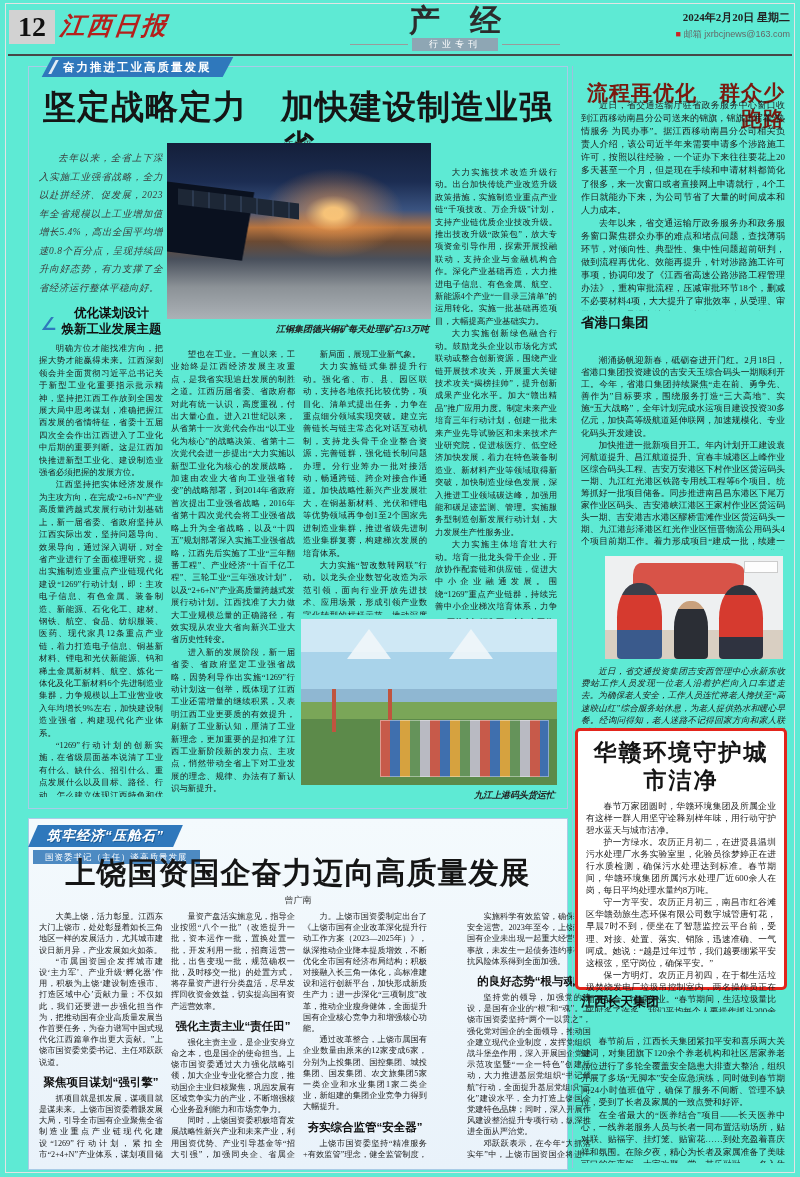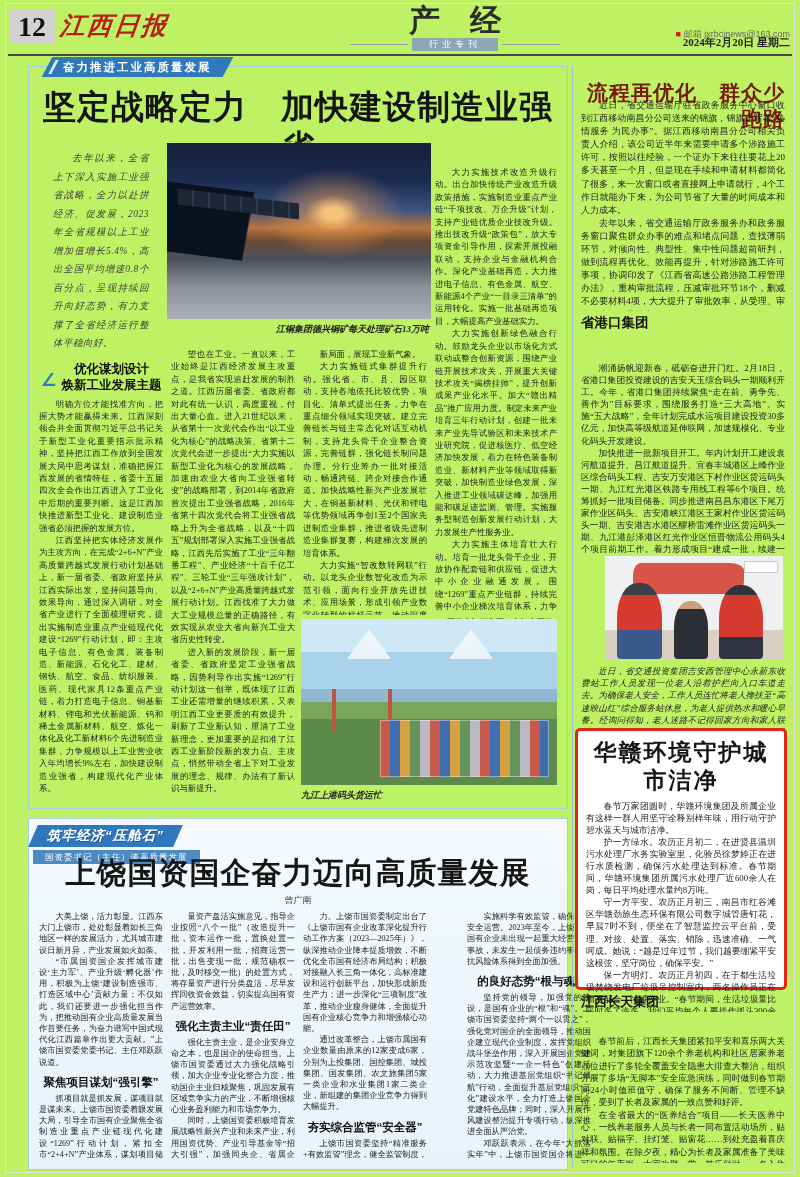--- a/index.html
+++ b/index.html
@@ -4,57 +4,57 @@
 <style>
   :root{
     --song:"Liberation Serif","DejaVu Serif",serif;
     --hei:"Liberation Sans","DejaVu Sans",sans-serif;
     --blue:#2f78bc;
     --boxborder:#a9cbe6;
     --hlred:#e2251b;
     --headred:#7a1b10;
   }
   html,body{margin:0;padding:0;background:#f2f2f2;}
-  .page{position:relative;width:800px;height:1177px;background:#bef264;margin:0 auto;
+  .page{position:relative;width:800px;height:1177px;background:#5eead4;margin:0 auto;
         font-family:var(--song);color:#1c1c1c;overflow:hidden;}
   .page-edge{position:absolute;left:5px;top:3px;right:5px;bottom:4px;border:1px solid #e3e3e3;pointer-events:none;}
 
   
   .pn{position:absolute;left:9px;top:10px;width:46px;height:34px;background:#d2d2d2;
       font:700 28px/34px var(--song);text-align:center;color:#111;}
   .paper{position:absolute;left:60px;top:12px;font:700 25px/28px var(--song);
          font-style:italic;color:#b5201c;letter-spacing:2px;transform:skewX(-6deg);}
   .sect{position:absolute;left:355px;top:4px;width:200px;text-align:center;
         font:600 31px/34px var(--song);color:#2c2c2c;letter-spacing:30px;text-indent:30px;}
   .stag{position:absolute;left:412px;top:38px;width:86px;text-align:center;background:#8ea6b4;
         color:#fff;font:400 9px/13px var(--hei);letter-spacing:4px;}
   .sline{position:absolute;top:44px;height:1px;background:#9a9a9a;}
   .sline.l{left:350px;width:58px;} .sline.r{left:502px;width:58px;}
-  .date{position:absolute;right:10px;top:10px;font:700 11px/14px var(--song);color:#222;margin-top:25px;}
+  .date{position:absolute;right:10px;top:10px;font:700 11px/14px var(--song);color:#222;}
   .mail{position:absolute;right:10px;top:28px;font:400 9px/12px var(--hei);color:#666;}
   .mail .sq{color:#cc2222;font-size:9px;margin-right:3px;}
   .hrule{position:absolute;left:8px;top:54px;width:784px;height:2px;background:#474747;}
 
   
   .mainbox{position:absolute;left:28px;top:66px;width:538px;height:741px;border:1px solid var(--boxborder);}
   .tag1{position:absolute;left:18px;top:-10px;height:20px;padding:0 16px;background:var(--blue);
         transform:skewX(-28deg);display:flex;align-items:center;}
   .tag1 .txt{transform:skewX(28deg);color:#fff;font:700 11.5px/12px var(--hei);letter-spacing:2px;white-space:nowrap;}
   .tag1::before{content:"";position:absolute;left:5px;top:3px;bottom:3px;width:3px;background:#fff;opacity:.85;}
   .mhead{position:absolute;left:0;right:0;top:20px;text-align:center;
          font:900 33px/40px var(--hei);color:#151515;letter-spacing:1px;}
   .mbyline{position:absolute;left:0;right:0;top:72px;text-align:center;font:400 9.5px/12px var(--song);color:#333;}
 
   .ncol{position:absolute;font:400 8.4px/12.4px var(--song);color:#1c1c1c;overflow:hidden;}
   .c1{left:10px;top:80px;width:124px;height:650px;}
   .c2{left:142px;top:282px;width:124px;height:448px;}
   .c3{left:274px;top:282px;width:124px;height:266px;}
   .c4{left:406px;top:100px;width:122px;height:446px;}
   .bp{margin:0;text-indent:2em;text-align:justify;}
-  .intro{margin:2px 14px 8px;text-indent:2em;text-align:justify;font-style:italic;
+  .intro{margin:2px 0 8px;text-indent:2em;text-align:justify;font-style:italic;
          font:italic 9.5px/18.5px var(--song);color:#3b3b3b;letter-spacing:.5px;}
   .subhead{display:flex;align-items:center;justify-content:center;gap:5px;margin:8px 0 6px;
            font:700 12.5px/16px var(--hei);color:#111;}
   .subhead .ang{color:var(--blue);font:700 18px/14px var(--hei);transform:translateY(3px);}
   .subhead .shl{display:flex;flex-direction:column;align-items:center;}
   .subhead1{text-align:center;font:700 11.5px/14px var(--hei);color:#111;margin:7px 0 4px;text-indent:0;}
 
   
   .ph{position:absolute;overflow:hidden;}
   .photo1{left:138px;top:76px;width:264px;height:176px;
@@ -71,21 +71,21 @@
     background:
       linear-gradient(180deg,#cfe8f5 0 20%,#a9d3ea 20% 42%,#8fb7d2 42% 50%,#7aa658 50% 60%,#5c8a4a 60% 100%);}
   .photo2 .cont{position:absolute;right:3%;bottom:5%;width:66%;height:34%;
       background:repeating-linear-gradient(90deg,#c75a4a 0 10px,#3f6fae 10px 20px,#d6a23f 20px 30px,#65935a 30px 40px,#b9bac2 40px 50px);
       box-shadow:0 0 0 1px rgba(255,255,255,.4) inset;}
   .photo2 .crane{position:absolute;bottom:32%;width:4px;height:26%;background:#c0543f;}
   .photo2 .crane.k1{left:12%;} .photo2 .crane.k2{left:34%;}
   .photo2 .br{position:absolute;top:6%;width:0;height:0;border-left:22px solid transparent;
       border-right:22px solid transparent;border-bottom:30px solid rgba(240,246,250,.9);}
   .photo2 .br.b1{left:18%;} .photo2 .br.b2{left:58%;}
-  .cap2{position:absolute;left:272px;top:722px;width:254px;font-style:italic;}
+  .cap2{position:absolute;left:272px;top:722px;width:254px;text-align:right;font-style:italic;}
   .credit4{position:absolute;left:406px;top:550px;width:122px;text-align:center;font:700 8.2px/11px var(--song);}
 
   
   .botbox{position:absolute;left:28px;top:818px;width:538px;height:350px;border:1px solid var(--boxborder);
           background:linear-gradient(180deg,#f4fafd 0%,#e9f2fa 100%);}
   .tag2{position:absolute;left:4px;top:6px;height:22px;padding:0 14px;background:var(--blue);
         transform:skewX(-24deg);display:flex;align-items:center;}
   .tag2 .txt{transform:skewX(24deg);color:#fff;font:900 13.5px/14px var(--hei);font-style:italic;
         letter-spacing:1px;white-space:nowrap;text-shadow:1px 1px 0 #1d5a94;}
   .tag2sub{position:absolute;left:4px;top:31px;background:#4d8ac2;color:#fff;
@@ -98,21 +98,21 @@
   .bc1{left:10px;} .bc2{left:142px;} .bc3{left:274px;} .bc4{left:406px;margin-left:32px;}
 
   
   .side{position:absolute;left:572px;top:66px;width:220px;height:1102px;
         border-left:1px solid #9cc0de;box-sizing:border-box;padding-left:8px;}
   .s-abs{position:absolute;left:8px;width:204px;}
   .a1h{top:14px;text-align:right;font:900 21px/26px var(--hei);color:var(--headred);letter-spacing:1px;}
   .a1b{top:33px;height:212px;overflow:hidden;font:400 9px/13.1px var(--song);}
   .a2k{top:249px;font:700 13.5px/16px var(--hei);color:#111;}
   .a2h{top:263px;font:900 23px/27px var(--hei);color:var(--headred);letter-spacing:1px;}
-  .a2b{top:296px;height:196px;overflow:hidden;font:400 8.8px/12.1px var(--song);}
+  .a2b{top:288px;height:196px;overflow:hidden;font:400 8.8px/12.1px var(--song);}
   .photo3{position:absolute;left:32px;top:490px;width:178px;height:103px;
     background:linear-gradient(180deg,#eef0f1 0 72%,#d9cfc2 72% 100%);}
   .photo3 .banner{position:absolute;left:16%;top:7%;width:62%;height:30%;background:#d6453a;
     border-radius:8px 14px 10px 16px/12px 8px 14px 10px;opacity:.92;}
   .photo3 .fig{position:absolute;bottom:0;border-radius:45% 45% 4px 4px;}
   .photo3 .f1{left:7%;width:25%;height:74%;background:linear-gradient(180deg,#3a3f4a 0 16%,#d63a2f 16% 62%,#3a5a8c 62% 100%);}
   .photo3 .f2{left:39%;width:19%;height:56%;background:linear-gradient(180deg,#c9a17d 0 14%,#2b2e35 14% 100%);}
   .photo3 .f3{left:64%;width:25%;height:72%;background:linear-gradient(180deg,#30343d 0 14%,#d63a2f 14% 70%,#2f3340 70% 100%);}
   .photo3 .ac{position:absolute;right:3%;top:5%;width:18%;height:10%;background:#fdfdfd;border:1px solid #ccc;}
   .scap{top:599px;font:italic 400 8.6px/12.2px var(--song);text-align:justify;}

